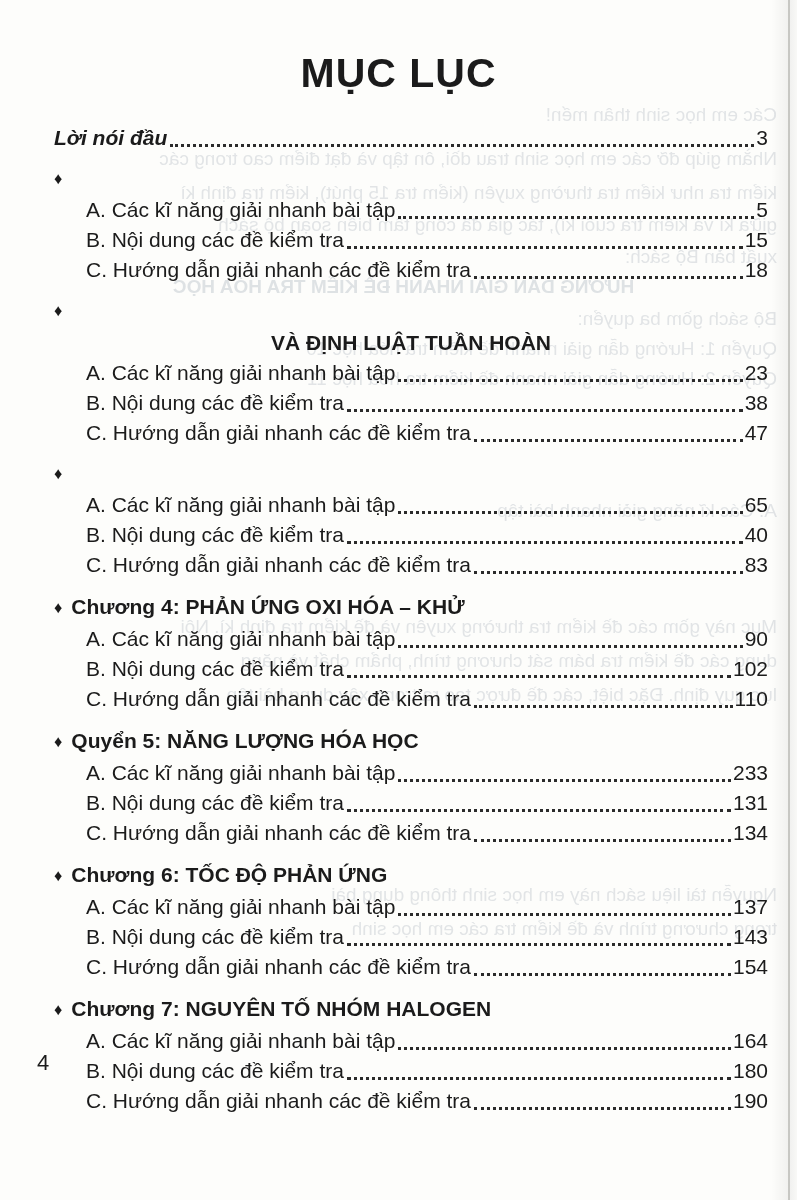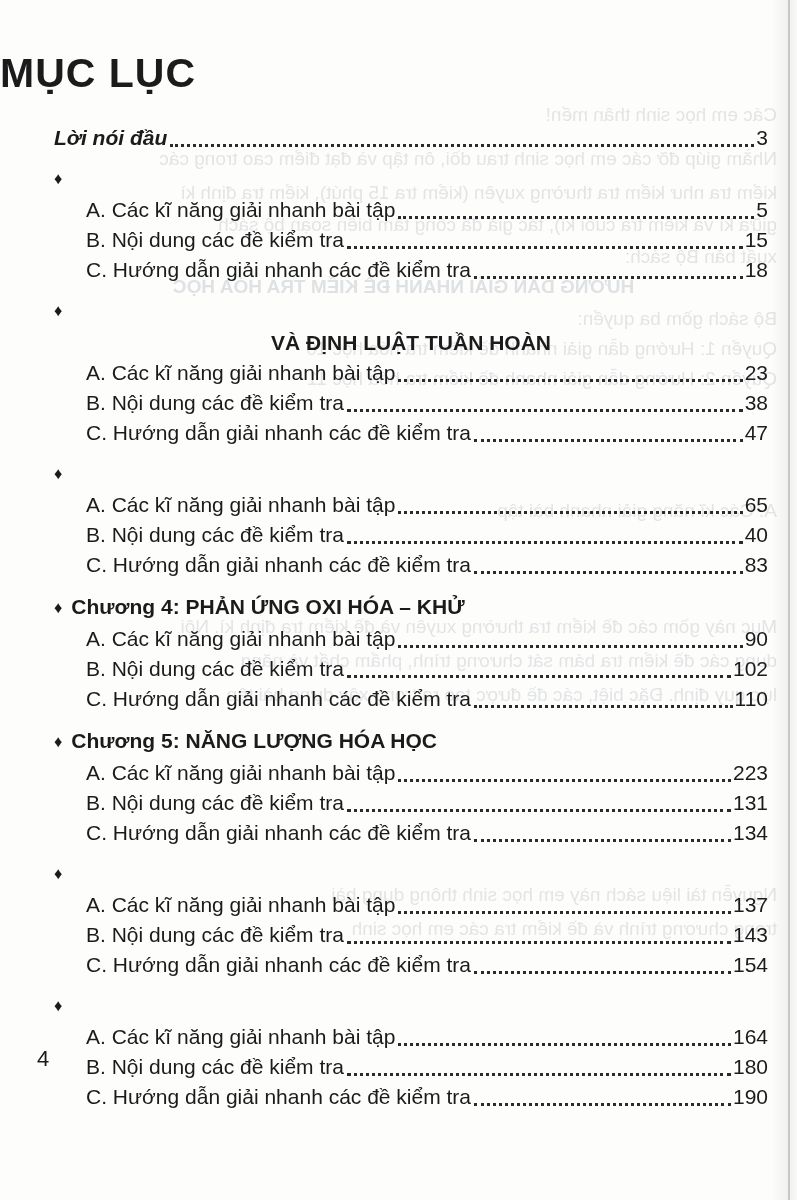--- a/index.html
+++ b/index.html
@@ -31,21 +31,21 @@
     position: absolute; left: 30px; right: 20px;
     color: #ccd1d6; opacity: 0.55;
     transform: scaleX(-1);
     filter: blur(0.7px);
     font-size: 19px; white-space: nowrap; overflow: hidden;
   }
   .bleed-line.bold { font-weight: bold; color: #c6ccd2; }
   .content { position: relative; z-index: 2; }
 
   .doc-title {
-    text-align: left;
+    text-align: center;
     font-weight: bold;
     font-size: 41px;
     letter-spacing: 1px;
     margin-top: 50px;
     margin-bottom: 26px;
   }
   .toc {
     padding-left: 54px;
     padding-right: 29px;
     font-size: 21px;
@@ -197,59 +197,61 @@
         <span class="pagenum">102</span>
       </div>
       <div class="row entry-row">
         <span>C. Hướng dẫn giải nhanh các đề kiểm tra</span>
         <span class="leader"></span>
         <span class="pagenum">110</span>
       </div>
 
       <div class="row chapter-heading">
         <span class="bullet">♦</span>
-        <span>Chương 5: NĂNG LƯỢNG HÓA HỌC</span>
-      </div>
-      <div class="row entry-row">
-        <span>A. Các kĩ năng giải nhanh bài tập</span>
-        <span class="leader"></span>
-        <span class="pagenum">223</span>
+        <span>Quyển 5: NĂNG LƯỢNG HÓA HỌC</span>
+      </div>
+      <div class="row entry-row">
+        <span>A. Các kĩ năng giải nhanh bài tập</span>
+        <span class="leader"></span>
+        <span class="pagenum">233</span>
       </div>
       <div class="row entry-row">
         <span>B. Nội dung các đề kiểm tra</span>
         <span class="leader"></span>
         <span class="pagenum">131</span>
       </div>
       <div class="row entry-row">
         <span>C. Hướng dẫn giải nhanh các đề kiểm tra</span>
         <span class="leader"></span>
         <span class="pagenum">134</span>
       </div>
 
       <div class="row chapter-heading">
         <span class="bullet">♦</span>
+        <span>Chương 6: TỐC ĐỘ PHẢN ỨNG</span>
       </div>
       <div class="row entry-row">
         <span>A. Các kĩ năng giải nhanh bài tập</span>
         <span class="leader"></span>
         <span class="pagenum">137</span>
       </div>
       <div class="row entry-row">
         <span>B. Nội dung các đề kiểm tra</span>
         <span class="leader"></span>
         <span class="pagenum">143</span>
       </div>
       <div class="row entry-row">
         <span>C. Hướng dẫn giải nhanh các đề kiểm tra</span>
         <span class="leader"></span>
         <span class="pagenum">154</span>
       </div>
 
       <div class="row chapter-heading">
         <span class="bullet">♦</span>
+        <span>Chương 7: NGUYÊN TỐ NHÓM HALOGEN</span>
       </div>
       <div class="row entry-row">
         <span>A. Các kĩ năng giải nhanh bài tập</span>
         <span class="leader"></span>
         <span class="pagenum">164</span>
       </div>
       <div class="row entry-row">
         <span>B. Nội dung các đề kiểm tra</span>
         <span class="leader"></span>
         <span class="pagenum">180</span>

